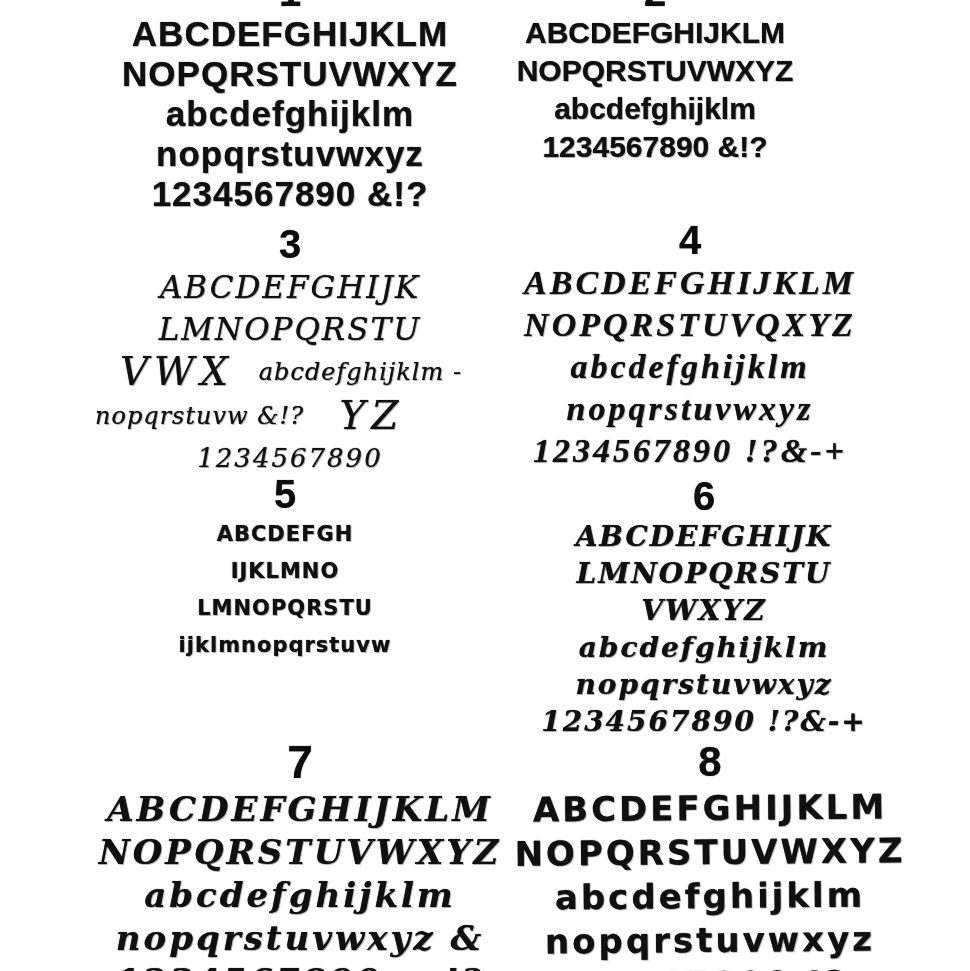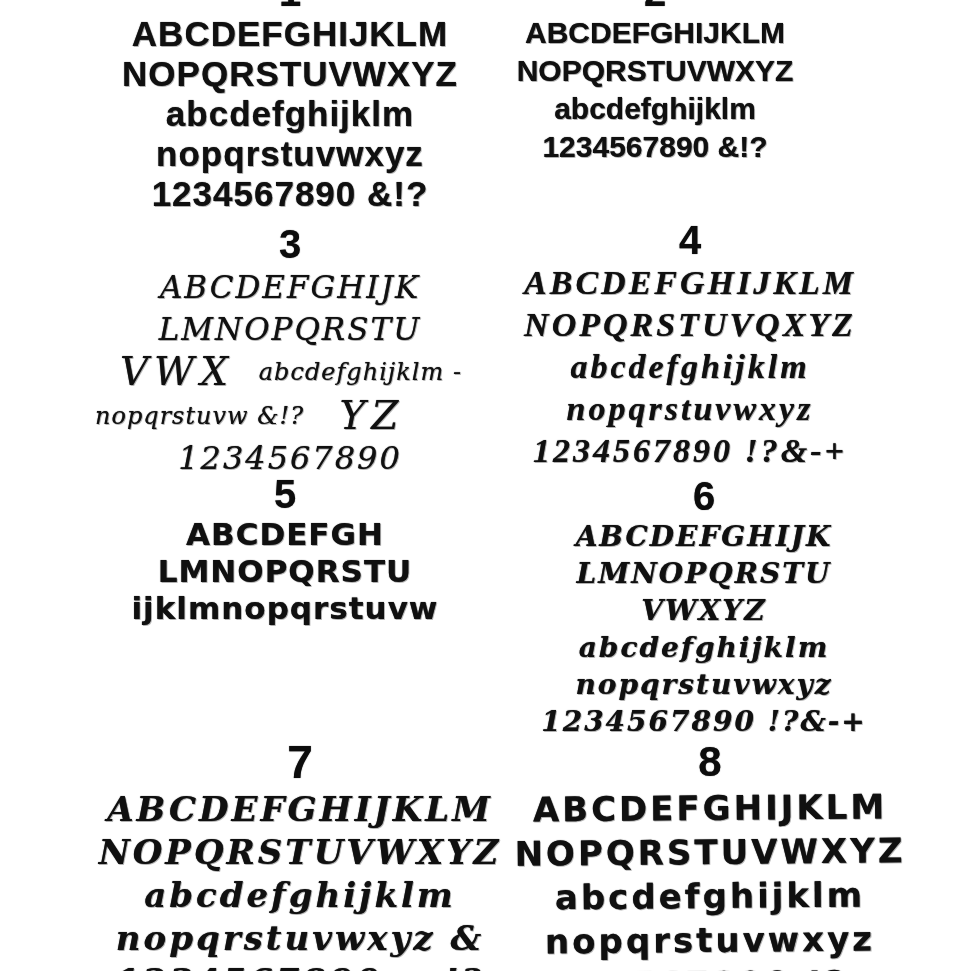--- a/index.html
+++ b/index.html
@@ -27,29 +27,29 @@
   
   .s2 { left:487px; top:-30px; width:336px; }
   .s2 .line { font-family:"Liberation Sans",sans-serif; font-weight:bold; font-size:30px; line-height:38px; letter-spacing:0px; }
 
   
   .s3 { left:95px; top:222px; width:390px; }
   .s3 .line { font-family:"DejaVu Serif",serif; font-style:italic; font-size:31px; line-height:42px; letter-spacing:2px; }
   .s3 .s3-grid { display:grid; grid-template-columns:42% 58%; align-items:center; }
   .s3 .s3-big { font-size:39px; line-height:44px; letter-spacing:6px; }
   .s3 .s3-small { font-size:24px; line-height:44px; letter-spacing:1px; text-align:left; }
-  .s3 .s3-nums { font-size:32px; line-height:40px; }
+  .s3 .s3-nums { font-size:26px; line-height:40px; }
 
   
   .s4 { left:470px; top:218px; width:440px; }
   .s4 .line { font-family:"Liberation Serif",serif; font-style:italic; font-weight:bold; font-size:34px; line-height:42px; letter-spacing:3px; }
 
   
   .s5 { left:95px; top:472px; width:380px; }
-  .s5 .line { font-family:"DejaVu Sans",sans-serif; font-weight:bold; font-size:31px; line-height:37px; letter-spacing:1px; }
+  .s5 .line { font-family:"DejaVu Sans",sans-serif; font-weight:bold; font-size:21px; line-height:37px; letter-spacing:1px; }
 
   
   .s6 { left:498px; top:474px; width:412px; }
   .s6 .line { font-family:"DejaVu Serif",serif; font-style:italic; font-weight:bold; font-size:28px; line-height:37px; letter-spacing:2px; }
 
   
   .s7 { left:95px; top:736px; width:410px; }
   .s7 .num { font-size:46px; line-height:52px; }
   .s7 .line { font-family:"DejaVu Serif",serif; font-style:italic; font-weight:bold; font-size:34px; line-height:43px; letter-spacing:3px; }
 
@@ -98,20 +98,21 @@
     <div class="line">ABCDEFGHIJKLM</div>
     <div class="line">NOPQRSTUVQXYZ</div>
     <div class="line">abcdefghijklm</div>
     <div class="line">nopqrstuvwxyz</div>
     <div class="line">1234567890 !?&amp;-+</div>
   </section>
 
   <section class="sample s5">
     <div class="num">5</div>
     <div class="line">ABCDEFGH</div>
+    <div class="line">IJKLMNO</div>
     <div class="line">LMNOPQRSTU</div>
     <div class="line">ijklmnopqrstuvw</div>
   </section>
 
   <section class="sample s6">
     <div class="num">6</div>
     <div class="line">ABCDEFGHIJK</div>
     <div class="line">LMNOPQRSTU</div>
     <div class="line">VWXYZ</div>
     <div class="line">abcdefghijklm</div>

